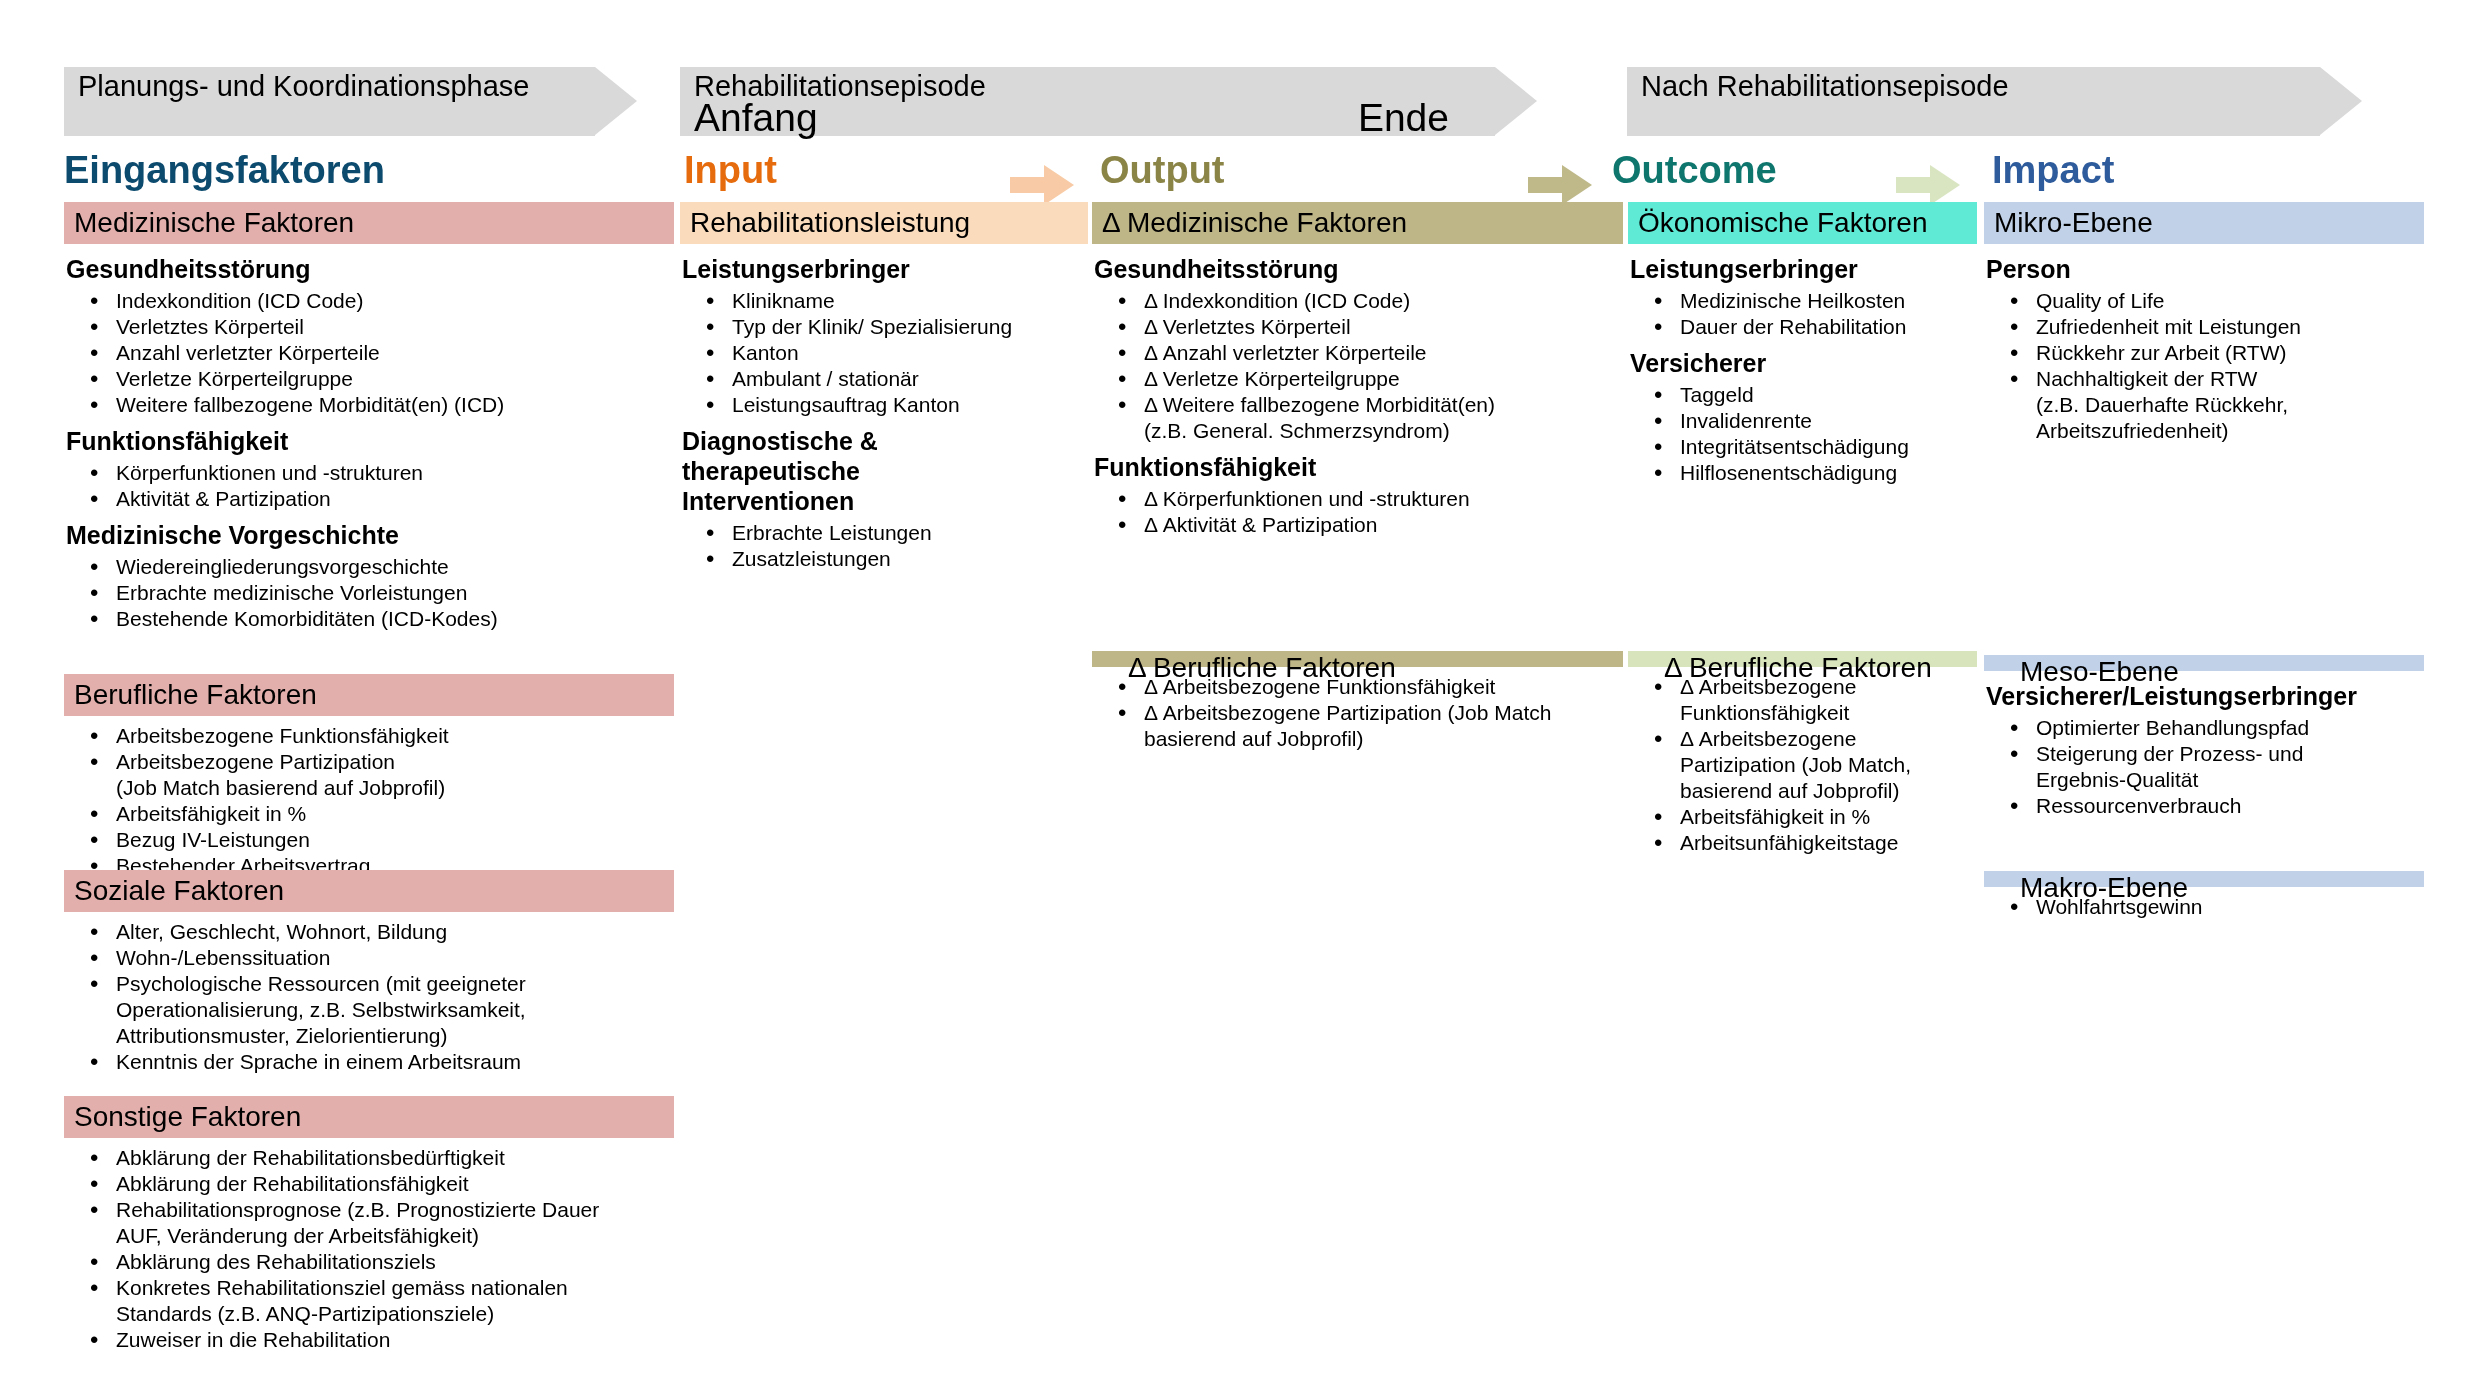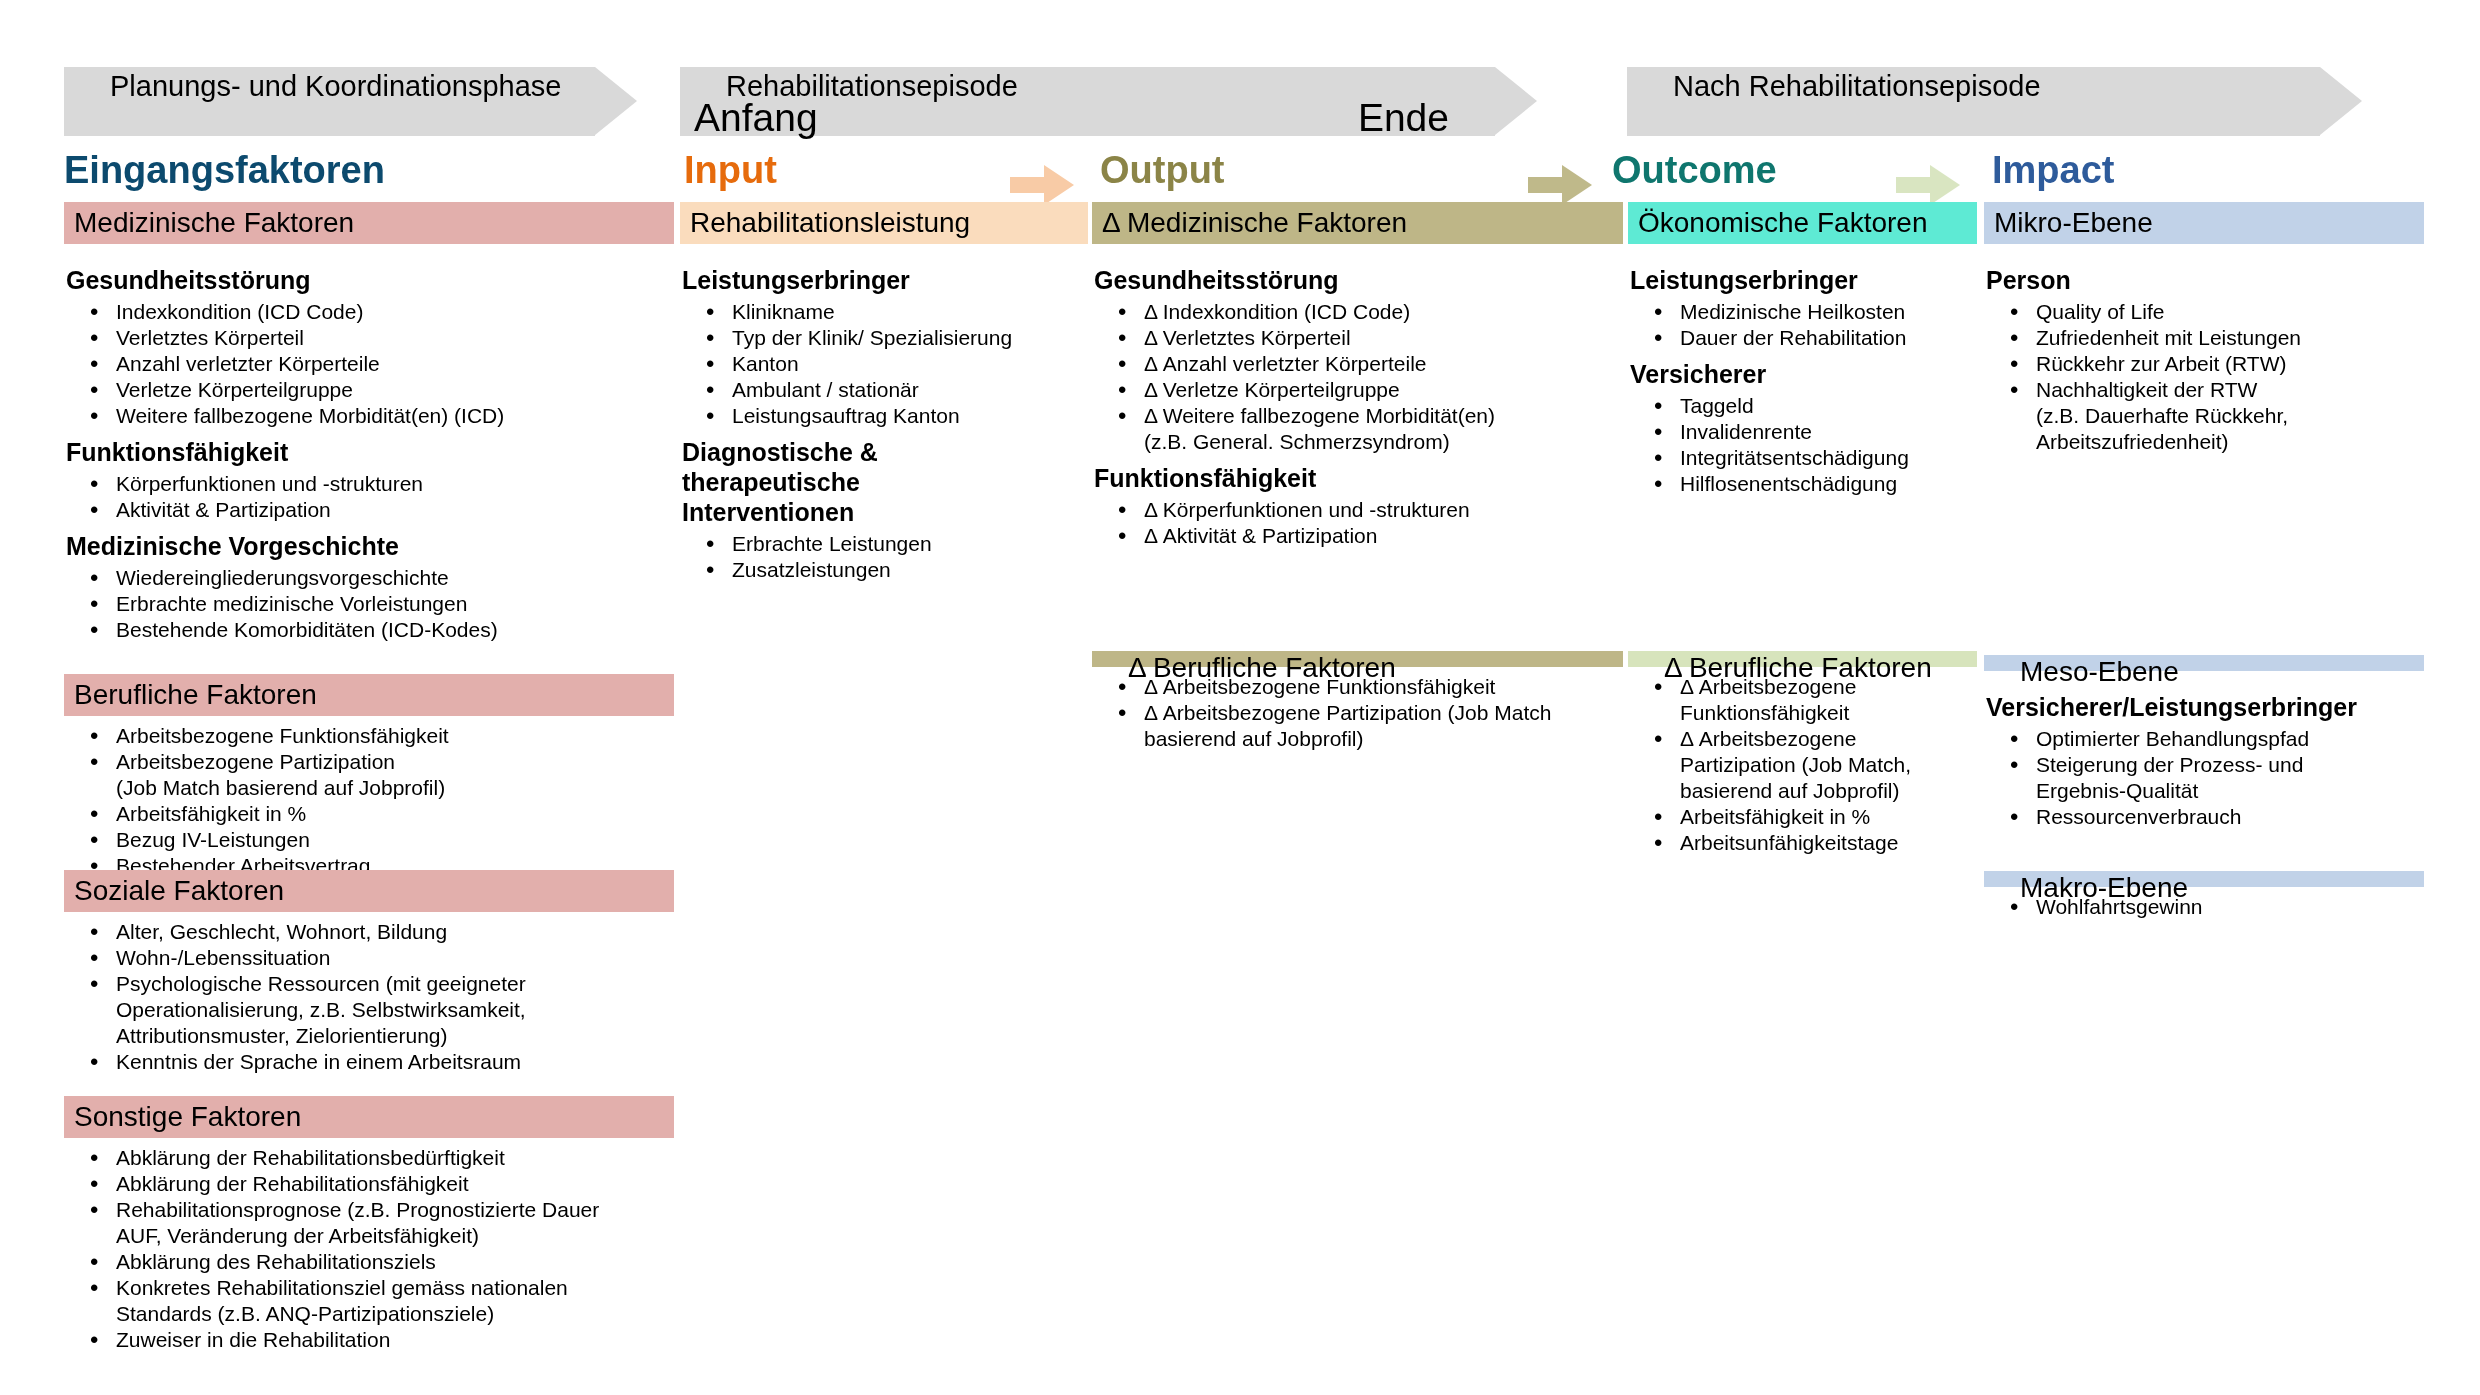--- a/index.html
+++ b/index.html
@@ -7,39 +7,39 @@
     position:relative;
     width:2480px;height:1395px;
     background:#ffffff;
     font-family:"Liberation Sans", sans-serif;
     color:#000;
     overflow:hidden;
   }
   
   .banner{position:absolute;top:67px;height:69px;}
   .banner-body{position:relative;height:100%;box-sizing:border-box;padding:4px 0 0 14px;}
-  .banner-label{font-size:29px;line-height:31px;white-space:nowrap;margin-left:32px;}
+  .banner-label{font-size:29px;line-height:31px;white-space:nowrap;}
   .banner-sub{display:flex;justify-content:space-between;font-size:39px;line-height:31px;padding-right:46px;}
   .banner-tip{
     position:absolute;left:100%;top:0;width:0;height:0;
     border-top:34.5px solid transparent;
     border-bottom:34.5px solid transparent;
     border-left:42px solid #D9D9D9;
   }
   
   .col-title{position:absolute;top:148px;font-size:38px;font-weight:bold;line-height:44px;white-space:nowrap;}
   
   .flow-arrow{position:absolute;top:162px;width:64px;height:46px;}
   .flow-arrow svg{display:block;width:100%;height:100%;}
   
   .sec{position:absolute;}
   .band{height:42px;line-height:42px;font-size:28px;padding-left:10px;white-space:nowrap;}
   .band-sm{height:16px;line-height:34px;padding-left:36px;}
   .sec h3{font-size:25px;font-weight:bold;line-height:30px;margin:8px 0 4px 2px;white-space:pre-line;}
-  .band + h3{margin-top:21px;}
+  .band + h3{margin-top:10px;}
   .sec ul{list-style:none;margin:4px 0 0 0;padding:0;}
   .band + ul{margin-top:7px;}
   .sec li{position:relative;padding-left:52px;font-size:21px;line-height:26px;white-space:pre-line;}
   .sec li::before{content:"\2022";position:absolute;left:26px;top:0;font-size:24px;}
 </style>
 </head>
 <body>
 
 <div class="canvas">
 

